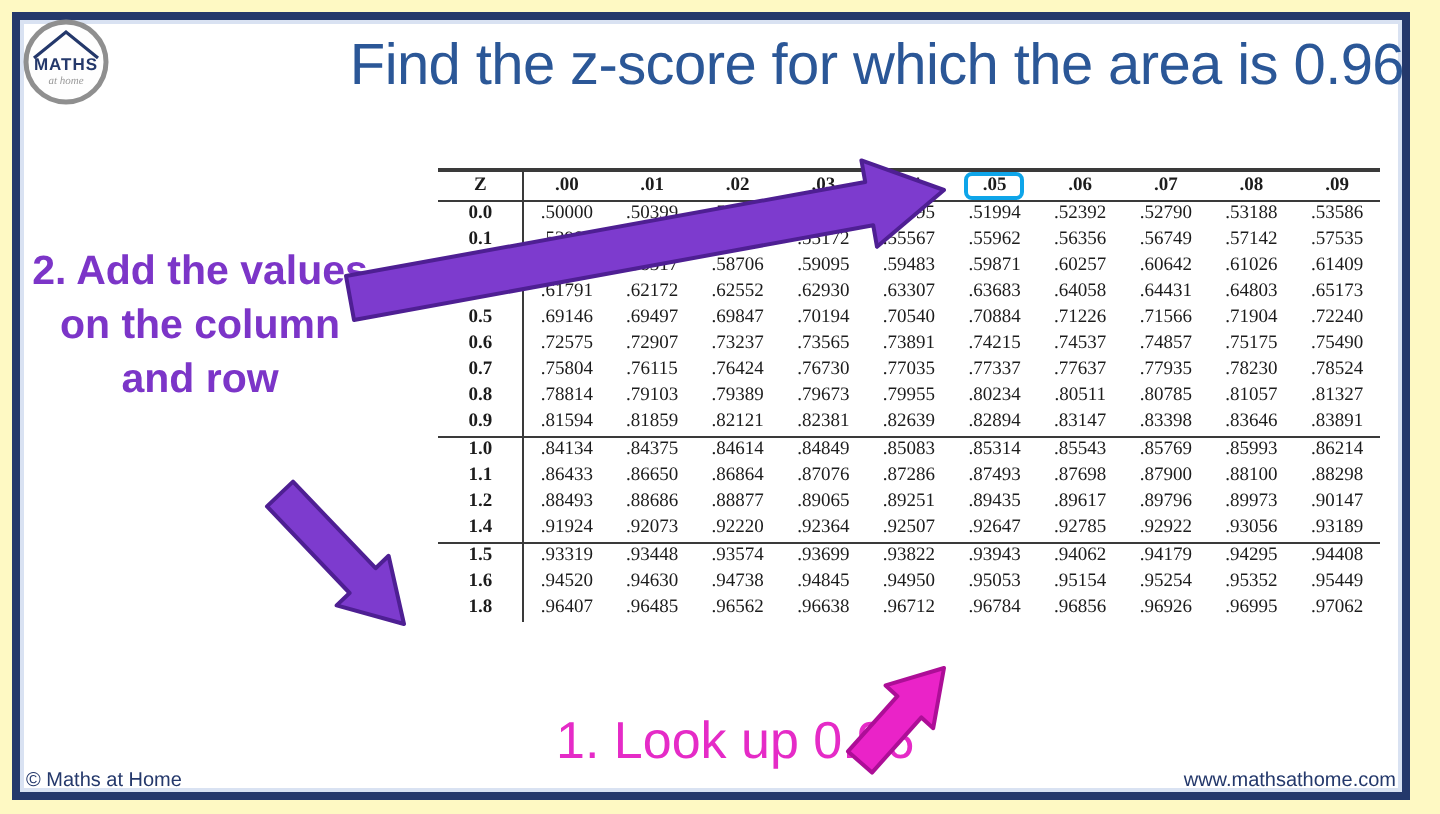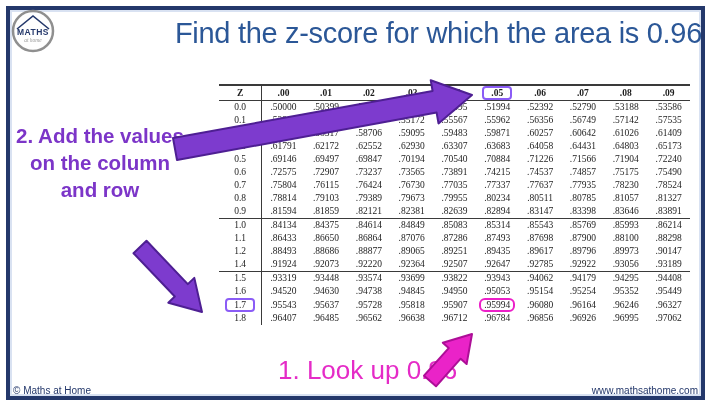--- a/index.html
+++ b/index.html
@@ -1,35 +1,35 @@
 <!DOCTYPE html>
 <html><head>
 <meta charset="utf-8">
 <style>
   html,body{margin:0;padding:0;background:#aebed8;}
-  .stage{position:relative;width:720px;height:407px;background:#ffffff;font-family:"Liberation Sans",sans-serif;overflow:hidden;}
+  .stage{position:relative;width:720px;height:407px;background:#fef9c3;font-family:"Liberation Sans",sans-serif;overflow:hidden;}
   .frame{position:absolute;box-sizing:border-box;left:6px;top:6px;width:699px;height:394px;background:#ffffff;
          border:4px solid #24386B;box-shadow:inset 0 0 0 2px #D9E2F2;}
   .logo{position:absolute;left:10px;top:8px;}
   .title{position:absolute;left:64px;right:18px;top:17px;text-align:right;font-size:29px;letter-spacing:-0.3px;}
   .step2{position:absolute;left:12px;top:122px;width:176px;text-align:center;font-size:20.5px;line-height:27px;font-weight:bold;}
   .result{position:absolute;left:15px;top:344px;font-size:27px;}
   .step1{position:absolute;left:278px;top:355px;font-size:26px;}
   .footer-left{position:absolute;left:13px;top:385px;font-size:10px;}
   .footer-right{position:absolute;right:22px;top:385px;font-size:10px;text-align:right;}
   .ztable-wrap{position:absolute;left:219px;top:84px;width:471px;}
   table.ztable{border-collapse:collapse;width:100%;table-layout:fixed;font-family:"Liberation Serif",serif;
                color:#1c1c1c;border-top:2px solid #3a3a3a;}
   .ztable th,.ztable td{padding:0;height:13px;font-size:9.5px;line-height:11px;text-align:center;font-weight:normal;
                         white-space:nowrap;overflow:visible;}
   .ztable thead th{font-weight:bold;height:14px;border-bottom:1.5px solid #3a3a3a;}
-  .ztable tbody th{font-weight:normal;}
+  .ztable tbody th{font-weight:bold;}
   .ztable .zc{border-right:1.2px solid #3a3a3a;}
   .ztable tr.group-end th,.ztable tr.group-end td{border-bottom:1px solid #3a3a3a;}
-  .box-p{display:inline-block;border:2px solid #8b5cf6;border-radius:4px;padding:0 7px;line-height:10px;}
+  .box-p{display:inline-block;border:2px solid #0ea5e9;border-radius:4px;padding:0 7px;line-height:10px;}
   .box-m{display:inline-block;border:2px solid #EC1FC8;border-radius:6px;padding:0 3px;line-height:10px;}
   .arrows{position:absolute;left:0;top:0;pointer-events:none;}
 </style>
 </head>
 <body>
 
 <div class="stage">
   <div class="frame"></div>
 
   <svg class="logo" width="46" height="46" viewBox="0 0 46 46">
@@ -248,33 +248,20 @@
             <td>.94738</td>
             <td>.94845</td>
             <td>.94950</td>
             <td>.95053</td>
             <td>.95154</td>
             <td>.95254</td>
             <td>.95352</td>
             <td>.95449</td>
           </tr>
           <tr>
-            <th class="zc"><span class="box-p">1.7</span></th>
-            <td>.95543</td>
-            <td>.95637</td>
-            <td>.95728</td>
-            <td>.95818</td>
-            <td>.95907</td>
-            <td><span class="box-m">.95994</span></td>
-            <td>.96080</td>
-            <td>.96164</td>
-            <td>.96246</td>
-            <td>.96327</td>
-          </tr>
-          <tr>
             <th class="zc">1.8</th>
             <td>.96407</td>
             <td>.96485</td>
             <td>.96562</td>
             <td>.96638</td>
             <td>.96712</td>
             <td>.96784</td>
             <td>.96856</td>
             <td>.96926</td>
             <td>.96995</td>

